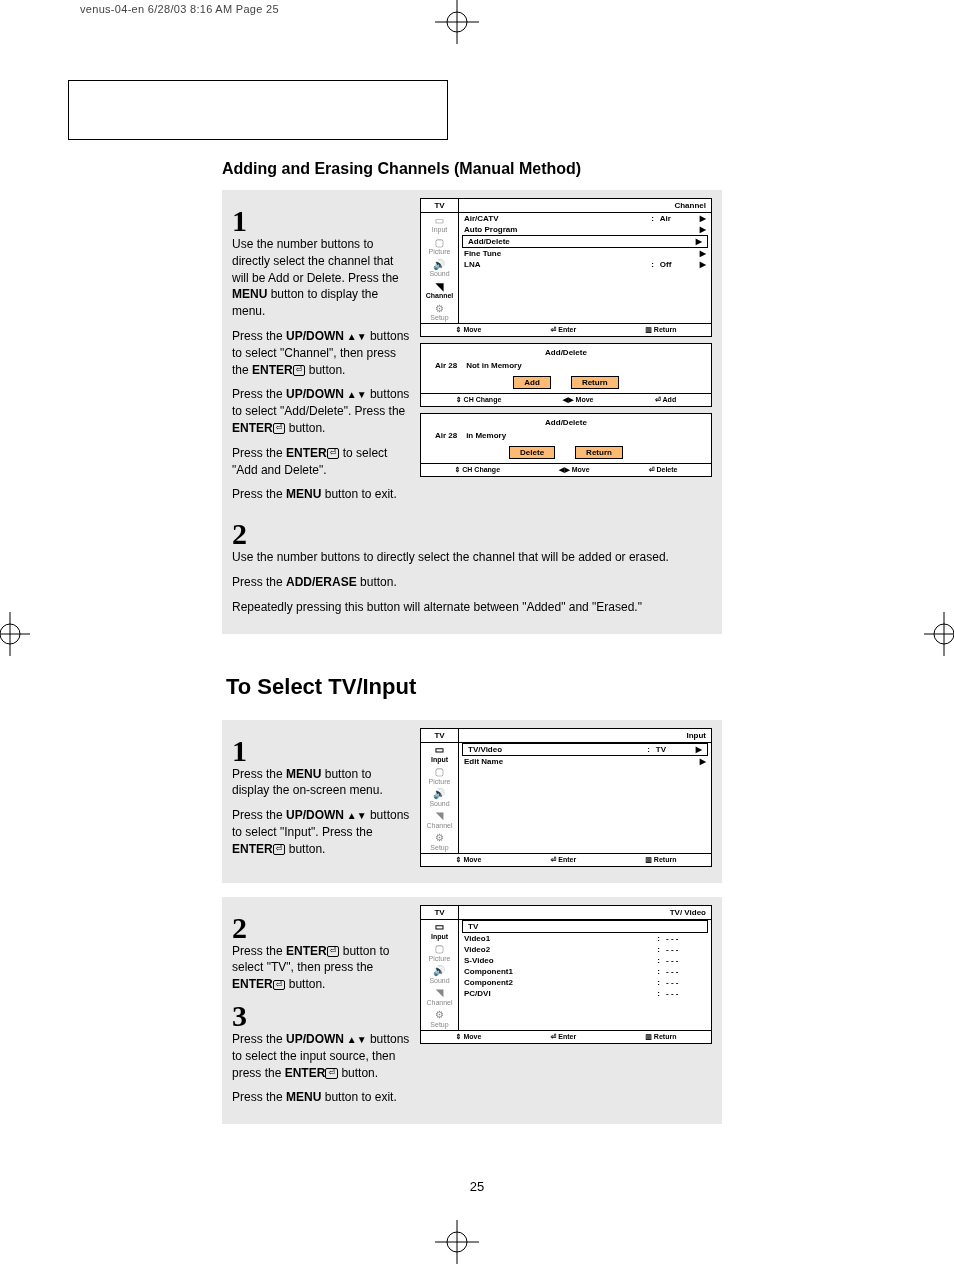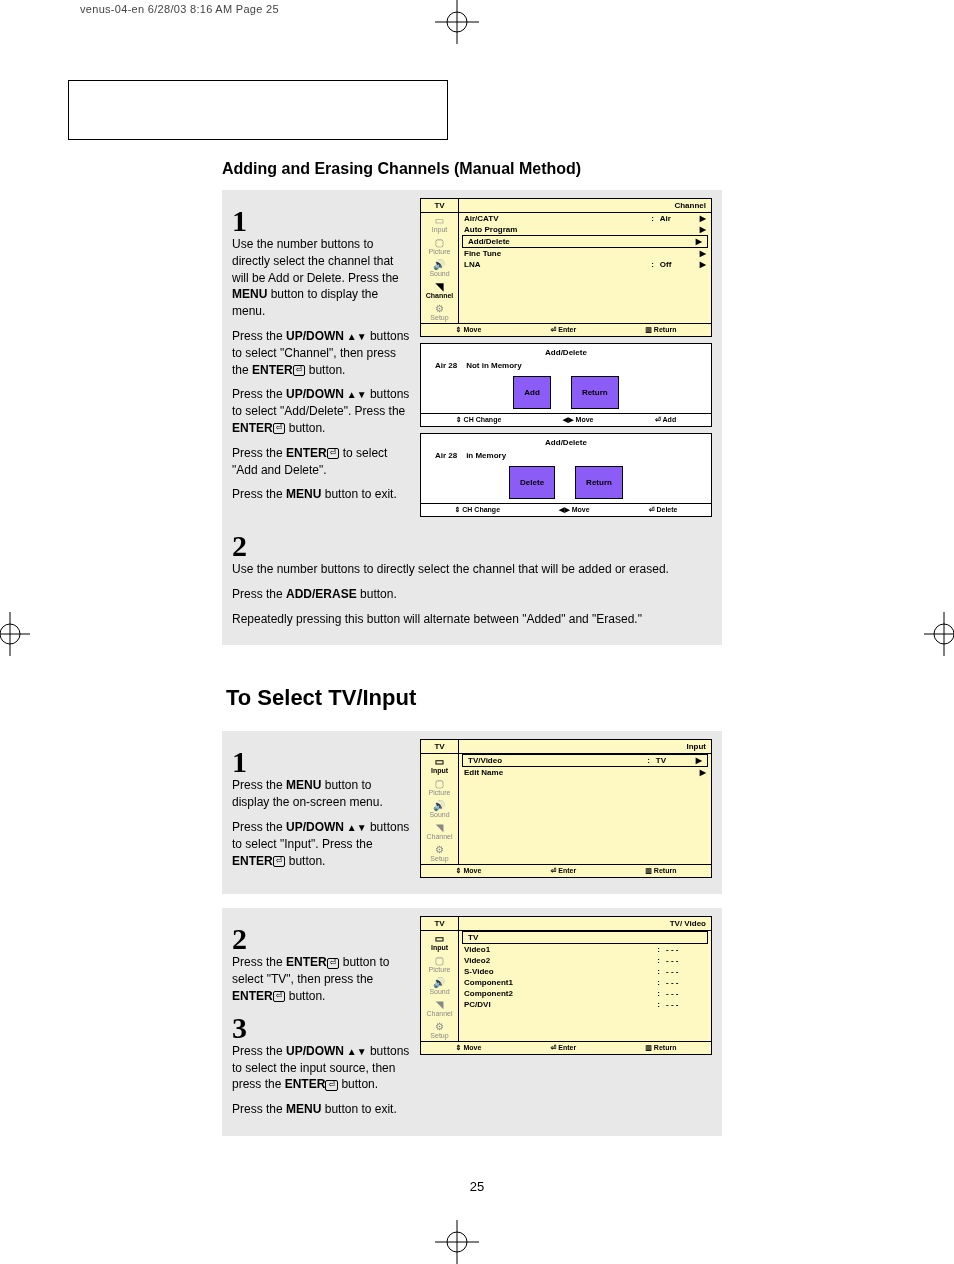--- a/index.html
+++ b/index.html
@@ -72,21 +72,21 @@
   .enter-icon, .btn-icon {
     display: inline-block;
     font-size: 8px;
     border: 1px solid #000;
     padding: 0 2px;
     border-radius: 2px;
     vertical-align: middle;
     line-height: 1.1;
   }
   .osd {
-    background: #fef9c3;
+    background: #ffffff;
     border: 1px solid #000;
     font-size: 8px;
     margin-bottom: 6px;
   }
   .osd-header {
     display: flex;
     border-bottom: 1px solid #000;
   }
   .osd-header .left {
     width: 38px;
@@ -150,22 +150,22 @@
     border: 1px solid #000;
     font-size: 8px;
     margin-bottom: 6px;
     padding: 4px;
   }
   .osd-panel .title { text-align: center; font-weight: bold; margin-bottom: 4px; }
   .osd-panel .status { font-weight: bold; margin: 2px 10px 6px 10px; }
   .osd-panel .btn-row { display: flex; justify-content: center; gap: 20px; margin-bottom: 4px; }
   .osd-panel .tiny-btn {
     border: 1px solid #000;
-    background: #8b5cf6;
-    padding: 11px 10px;
+    background: #fdba74;
+    padding: 1px 10px;
     font-size: 8px;
     font-weight: bold;
   }
   .osd-panel .hint-row {
     border-top: 1px solid #000;
     margin: 4px -4px -4px -4px;
     padding: 2px 4px;
     display: flex;
     justify-content: space-around;
     font-size: 7px;

